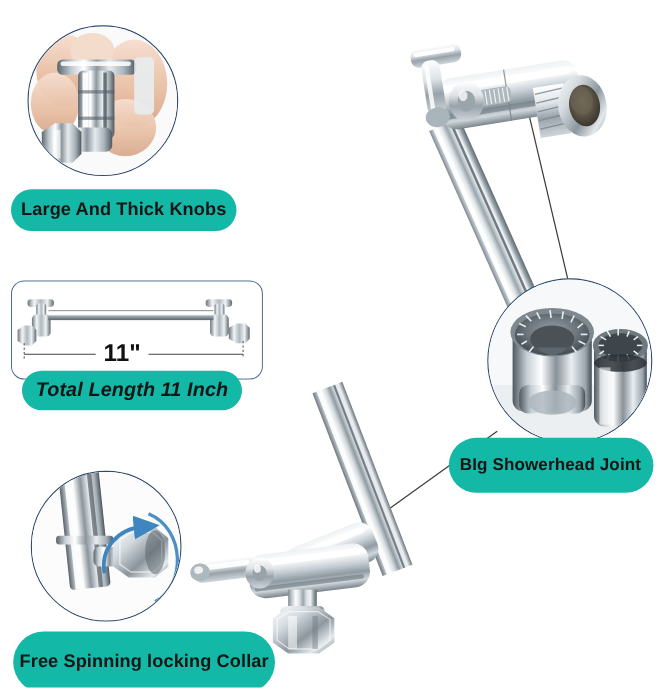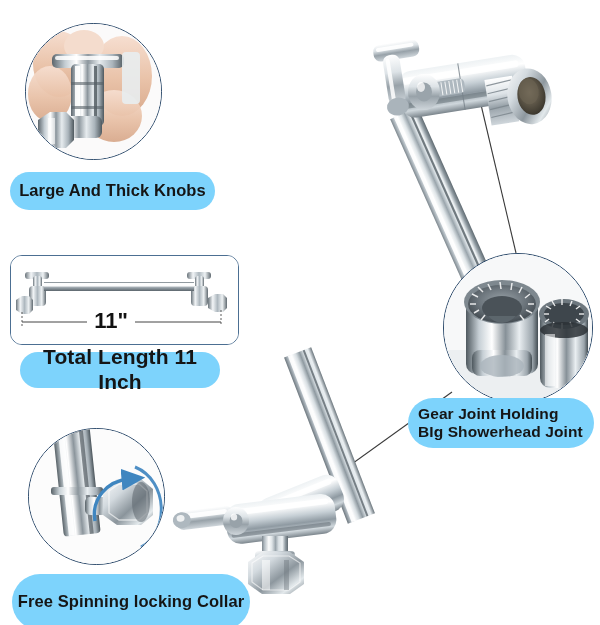--- a/index.html
+++ b/index.html
@@ -6,32 +6,32 @@
   body{
     width:600px;height:625px;background:#ffffff;overflow:hidden;position:relative;
     font-family:"Liberation Sans", sans-serif;
   }
   .stage{position:absolute;left:0;top:0;width:600px;height:625px;}
   .svg-root{position:absolute;left:0;top:0;width:600px;height:625px;}
 
   
   .pill{
     position:absolute;
-    background:#7dd3fc;
+    background:#14b8a6;
     border-radius:999px;
     display:flex;align-items:center;justify-content:center;
     text-align:center;
     color:#151515;
     font-weight:bold;
     line-height:1.18;
     letter-spacing:.1px;
     box-sizing:border-box;
   }
   #pill-knobs{left:10px;top:172px;width:205px;height:38px;font-size:16.5px;}
-  #pill-length{left:20px;top:352px;width:200px;height:36px;font-size:21px;}
+  #pill-length{left:20px;top:337px;width:200px;height:36px;font-size:18px;font-style:italic;}
   #pill-collar{left:12px;top:574px;width:238px;height:56px;font-size:16.5px;}
   #pill-gear{left:408px;top:398px;width:186px;height:50px;font-size:15.5px;
              flex-direction:column;justify-content:center;}
   #pill-gear span{display:block;width:100%;text-align:left;padding-left:10px;box-sizing:border-box;}
 
   
   .circle-frame{
     position:absolute;border-radius:50%;overflow:hidden;
     border:1.6px solid #2c4a6b;background:#fdfdfd;
   }
@@ -415,17 +415,16 @@
           <line x1="118" y1="75" x2="118" y2="69"></line>
           <line x1="108" y1="73" x2="110" y2="68"></line>
           <line x1="101" y1="68" x2="105" y2="65"></line>
         </g>
         <ellipse cx="120" cy="76" rx="24" ry="8" fill="#2b3136" opacity=".85"></ellipse>
         <rect x="101" y="80" width="10" height="52" fill="#ffffff" opacity=".55"></rect>
       </g>
     </svg>
   </div>
   <div class="pill" id="pill-gear">
-    <span>Gear Joint Holding</span>
     <span>BIg Showerhead Joint</span>
   </div>
 
 </div>
 
 </body></html>

